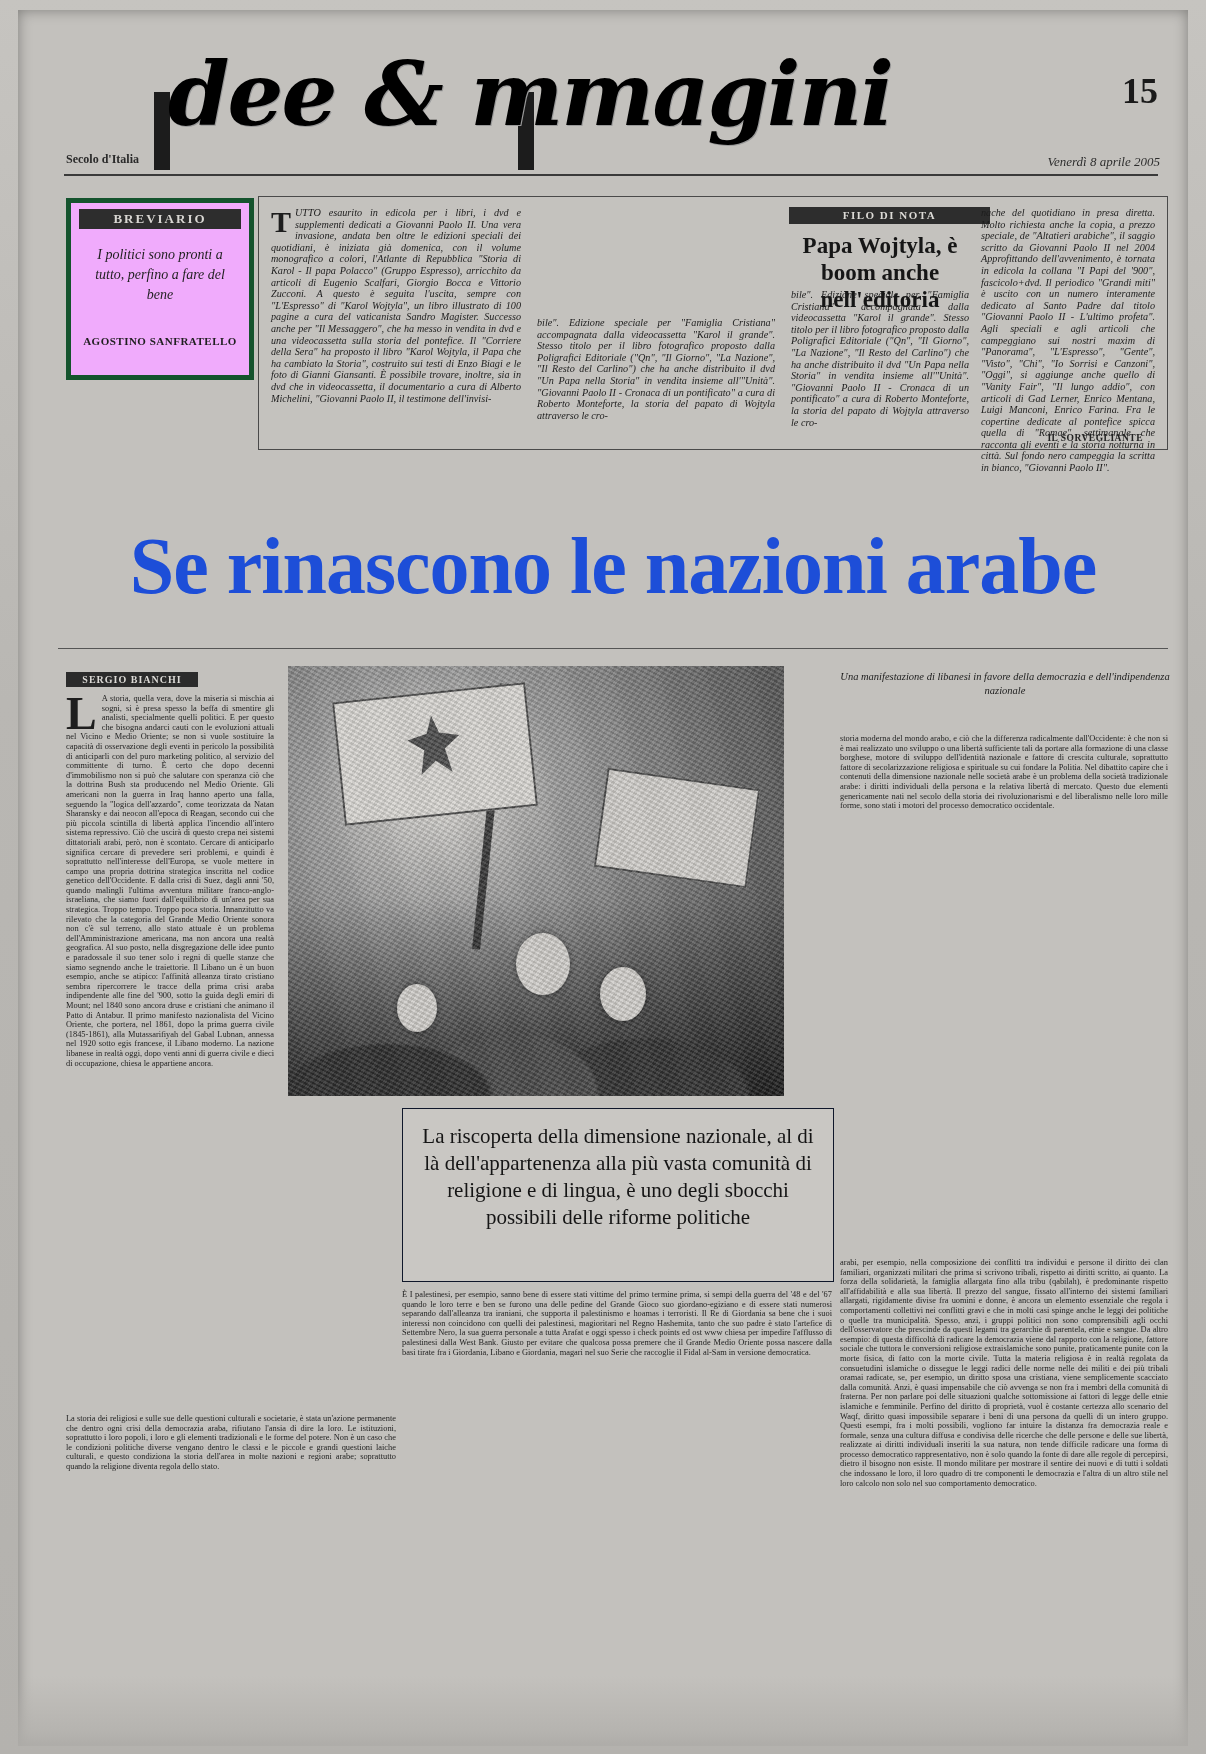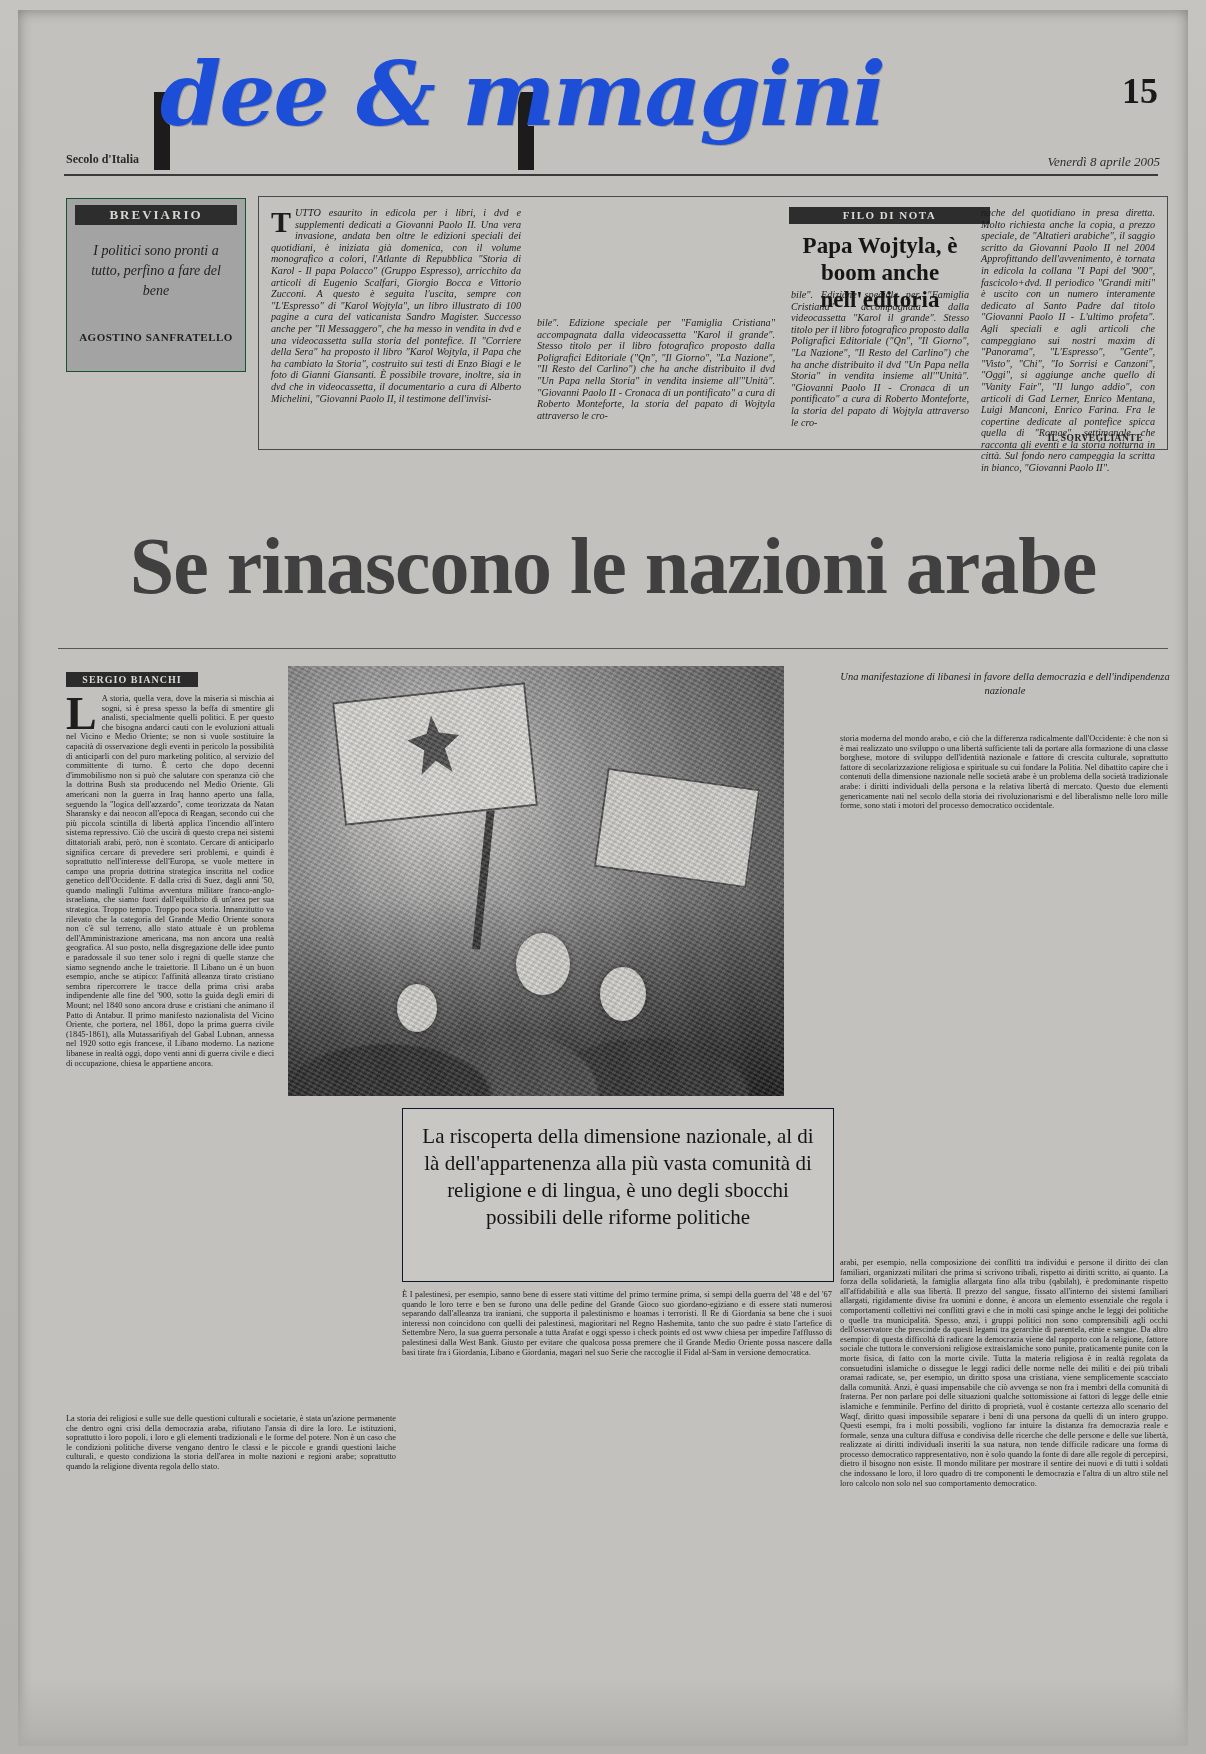--- a/index.html
+++ b/index.html
@@ -3,35 +3,35 @@
 <meta charset="utf-8">
 <style>
   html,body{margin:0;padding:0;background:#8c8c8c;}
   body{width:1206px;height:1754px;overflow:hidden;font-family:"Liberation Serif",serif;}
   .page{position:relative;width:1206px;height:1754px;background:#bdbdbd;
         background-image:linear-gradient(180deg,#c6c4c0 0%,#b9b7b3 40%,#b4b2ae 100%);}
   .paper{position:absolute;left:18px;top:10px;width:1170px;height:1736px;
          background:#c3c1bd;box-shadow:0 0 14px rgba(0,0,0,.35) inset;}
   
   .masthead{position:absolute;left:30px;top:38px;width:1118px;height:128px;}
-  .mast-title{position:absolute;left:112px;top:-6px;width:880px;height:120px;
+  .mast-title{position:absolute;left:120px;top:-6px;width:880px;height:120px;
               font-family:"DejaVu Serif",serif;font-style:italic;font-weight:700;
-              font-size:88px;letter-spacing:-2px;color:#1d4ed8;white-space:nowrap;
+              font-size:88px;letter-spacing:-2px;color:#000000;white-space:nowrap;
               text-shadow:1px 1px 0 #9a9a9a;}
   .mast-bar1{position:absolute;left:106px;top:44px;width:16px;height:78px;background:#1c1c1c;}
   .mast-bar2{position:absolute;left:470px;top:44px;width:16px;height:78px;background:#1c1c1c;}
   .mast-logo{position:absolute;left:18px;top:104px;font-size:12px;font-weight:700;color:#2a2a2a;
              font-family:"Liberation Serif",serif;}
   .mast-date{position:absolute;right:6px;top:106px;font-size:13px;color:#2e2e2e;font-style:italic;}
   .mast-page{position:absolute;right:8px;top:22px;font-size:36px;font-weight:700;color:#1a1a1a;
              font-family:"Liberation Serif",serif;}
   .mast-rule{position:absolute;left:16px;top:126px;width:1094px;height:2px;background:#3a3a3a;}
   
-  .breviario{position:absolute;left:48px;top:188px;width:178px;height:172px;border:1px solid #14532d;
-             background:#a3a3a3;}
+  .breviario{position:absolute;left:48px;top:188px;width:178px;height:172px;border:5px solid #14532d;
+             background:#f0abfc;}
   .brev-title{position:absolute;left:8px;top:6px;width:162px;height:20px;background:#2d2d2d;color:#d8d6d2;
               font-size:13px;font-weight:700;letter-spacing:2px;text-align:center;line-height:20px;
               font-family:"Liberation Serif",serif;}
   .brev-body{position:absolute;left:10px;top:42px;width:158px;text-align:center;font-style:italic;
              font-size:14px;line-height:20px;color:#1f1f1f;}
   .brev-author{position:absolute;left:10px;top:132px;width:158px;text-align:center;font-size:11px;
                font-weight:700;letter-spacing:.5px;color:#1f1f1f;}
   
   .topbox{position:absolute;left:240px;top:186px;width:908px;height:252px;border:1px solid #4a4a4a;
           background:#c4c2be;}
@@ -46,21 +46,21 @@
   .filo-head{width:201px;height:17px;background:#2d2d2d;color:#dcdad6;font-size:11px;font-weight:700;
              letter-spacing:1.5px;text-align:center;line-height:17px;}
   .filo-title{margin-top:8px;text-align:center;font-size:23px;line-height:27px;font-weight:700;
               color:#161616;font-family:"Liberation Serif",serif;font-style:normal;}
   .tb-sign{position:absolute;right:24px;bottom:6px;font-size:9.5px;font-weight:700;font-style:normal;
            letter-spacing:.5px;color:#222;}
   
   .kicker{position:absolute;left:40px;top:458px;width:1110px;text-align:center;font-size:35px;
           color:#161616;font-family:"Liberation Serif",serif;}
   .headline{position:absolute;left:20px;top:512px;width:1150px;text-align:center;font-size:80px;
-            font-weight:700;color:#404040;font-family:"Liberation Serif",serif;letter-spacing:-1px;
+            font-weight:700;color:#1d4ed8;font-family:"Liberation Serif",serif;letter-spacing:-1px;
             line-height:88px;}
   .hl-rule{position:absolute;left:40px;top:638px;width:1110px;height:1px;background:#555;}
   
   .byline{position:absolute;left:48px;top:662px;width:132px;height:15px;background:#2b2b2b;color:#dcdad6;
           font-size:10px;font-weight:700;letter-spacing:1px;text-align:center;line-height:15px;}
   .col{position:absolute;font-size:8.4px;line-height:9.6px;text-align:justify;color:#1e1e1e;
        font-family:"Liberation Serif",serif;}
   .colA{left:48px;top:684px;width:208px;}
   .dropcapL{float:left;font-size:46px;line-height:36px;font-weight:700;padding:2px 5px 0 0;}
   .colB{left:384px;top:1280px;width:430px;}

